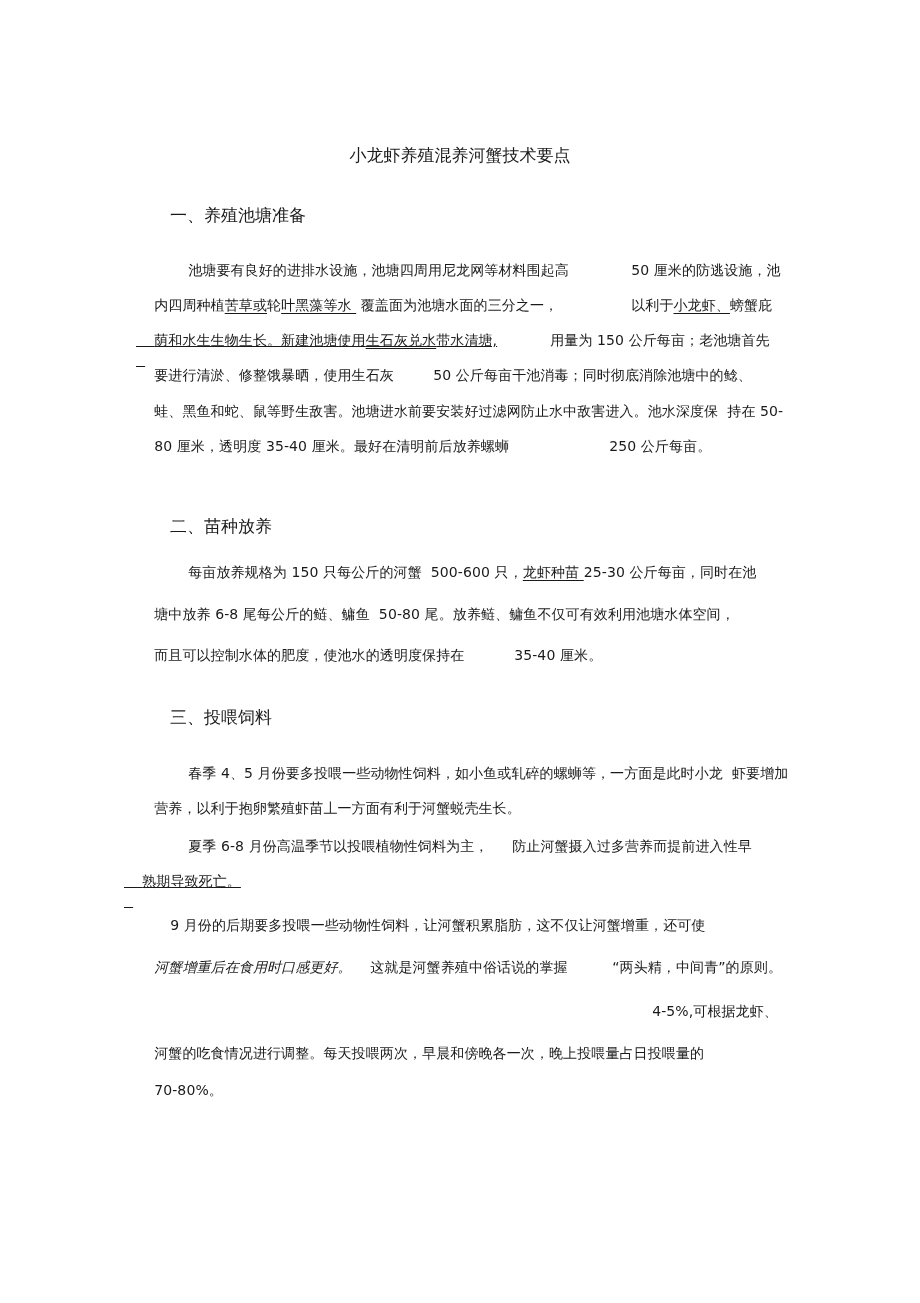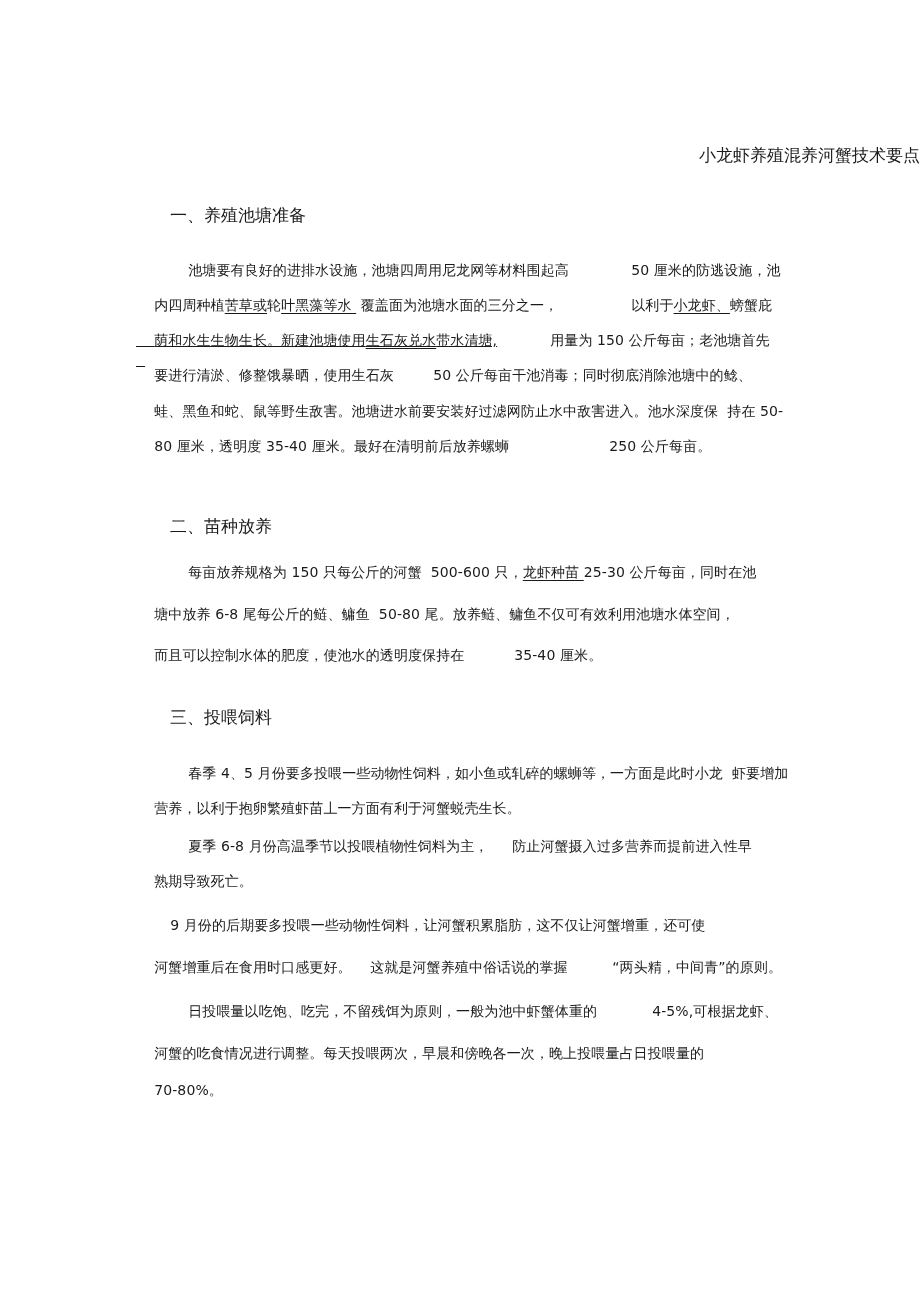--- a/index.html
+++ b/index.html
@@ -27,21 +27,21 @@
       position: absolute;
       white-space: pre;
       font-size: 14px;
       line-height: 20px;
       letter-spacing: 0.1px;
     }
     .title {
       position: absolute;
       left: 0;
       width: 920px;
-      text-align: right;
+      text-align: center;
       top: 143px;
       font-size: 17px;
       line-height: 24px;
     }
     .heading {
       position: absolute;
       left: 170px;
       font-size: 17px;
       line-height: 24px;
       white-space: pre;
@@ -127,41 +127,38 @@
     <span>营养，以利于抱卵繁殖虾苗丄一方面有利于河蟹蜕壳生长。</span>
   </div>
 
   <div class="line" style="left:170px; top:816px;">
     <span>夏季 6-8 月份高温季节以投喂植物性饲料为主，</span>
   </div>
   <div class="line" style="left:494px; top:816px;">
     <span>防止河蟹摄入过多营养而提前进入性早</span>
   </div>
 
-  <div class="line" style="left:136px; top:851px;">
+  <div class="line" style="left:124px; top:851px;text-decoration:underline;">
     <span>熟期导致死亡。</span>
   </div>
 
   <div class="line" style="left:152px; top:895px;">
     <span>9 月份的后期要多投喂一些动物性饲料，让河蟹积累脂肪，这不仅让河蟹增重，还可使</span>
   </div>
 
-  <div class="line" style="left:136px; top:937px;">
+  <div class="line" style="left:136px; top:937px;font-style:italic;">
     <span>河蟹增重后在食用时口感更好。</span>
   </div>
   <div class="line" style="left:352px; top:937px;">
     <span>这就是河蟹养殖中俗话说的掌握</span>
   </div>
   <div class="line" style="left:594px; top:937px;">
     <span>“两头精，中间青”的原则。</span>
   </div>
 
-  <div class="line" style="left:170px; top:981px;">
-    <span>日投喂量以吃饱、吃完，不留残饵为原则，一般为池中虾蟹体重的</span>
-  </div>
   <div class="line" style="left:634px; top:981px;">
     <span>4-5%,可根据龙虾、</span>
   </div>
 
   <div class="line" style="left:136px; top:1023px;">
     <span>河蟹的吃食情况进行调整。每天投喂两次，早晨和傍晚各一次，晚上投喂量占日投喂量的</span>
   </div>
 
   <div class="line" style="left:136px; top:1060px;">
     <span>70-80%。</span>

